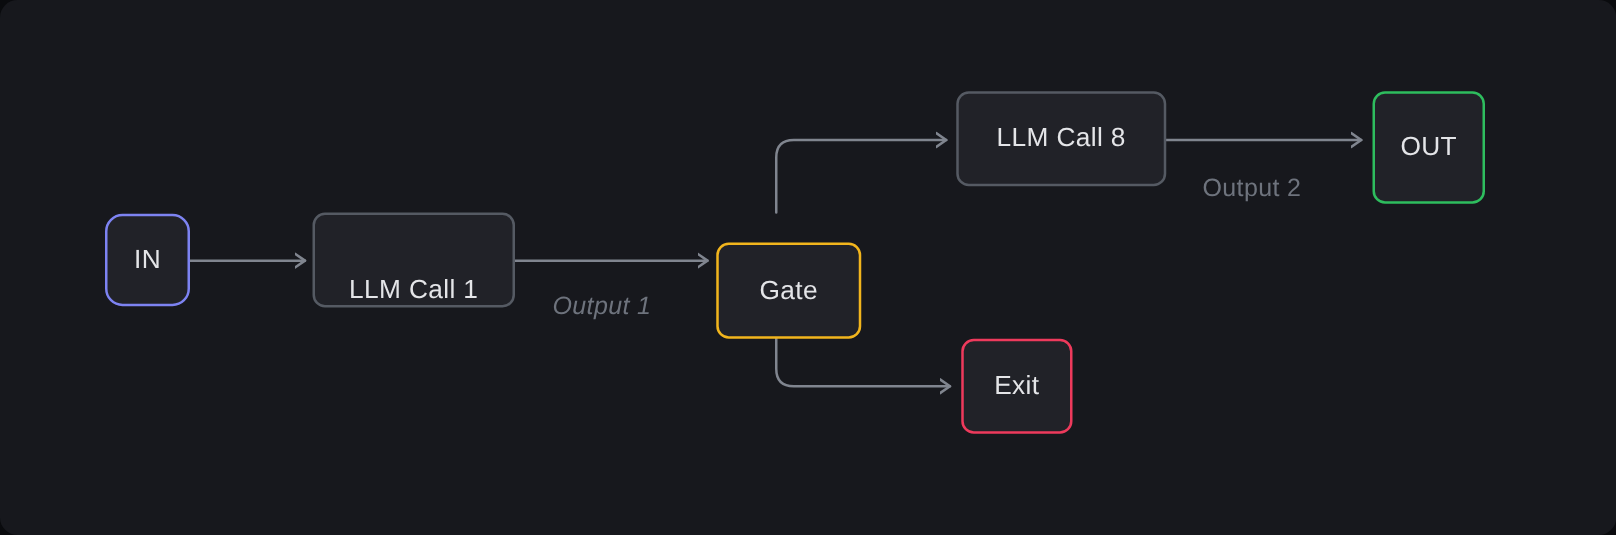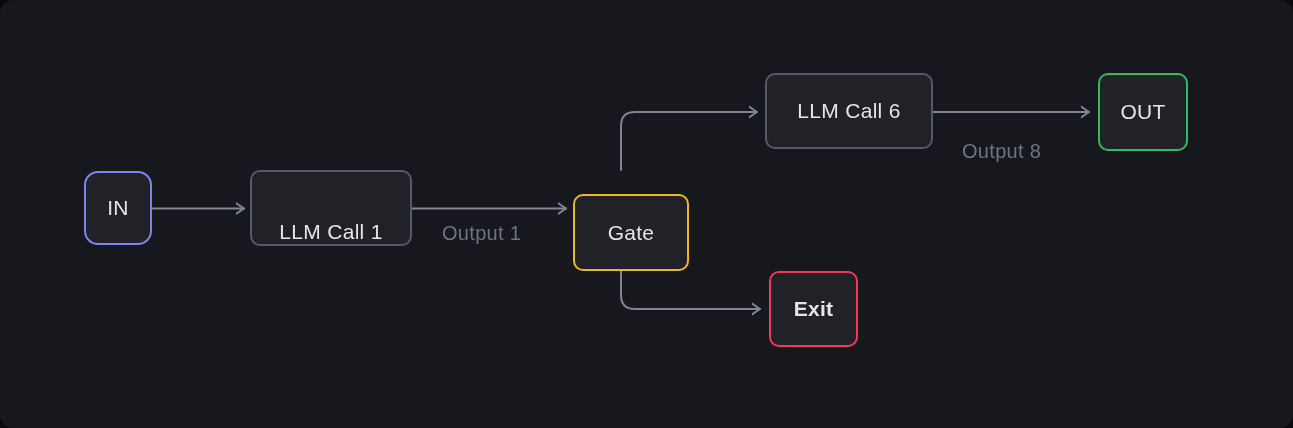--- a/index.html
+++ b/index.html
@@ -43,31 +43,31 @@
     color: #e4e5e8;
     font-size: 21px;
     font-weight: 500;
     letter-spacing: 0.3px;
     white-space: nowrap;
   }
   #node-in   { left: 84px;  top: 171px; width: 68px;  height: 74px; border-radius: 14px; }
   #node-llm1 { left: 250px; top: 170px; width: 162px; height: 76px; }
   #node-gate { left: 573px; top: 170px; width: 116px;  height: 77px; margin-top: 24px; }
   #node-llm2 { left: 765px; top: 73px;  width: 168px; height: 76px; }
-  #node-out  { left: 1098px;top: 73px;  width: 90px;  height: 78px; }
+  #node-out  { left: 1098px;top: 73px;  width: 90px;  height: 90px; }
   #node-exit { left: 769px; top: 271px; width: 89px;  height: 76px; }
   .edge-label {
     position: absolute;
     color: #6e737d;
     font-size: 20px;
     font-weight: 400;
     letter-spacing: 0.3px;
     white-space: nowrap;
   }
-  #label-output1 { left: 442px; top: 222px; }
+  #label-output1 { left: 442px; top: 234px; font-style: italic; }
   #label-output2 { left: 962px; top: 140px; }
 </style>
 </head>
 <body>
 
 <div class="canvas">
 
   <svg class="edges-svg" width="1293" height="428" viewBox="0 0 1293 428">
     <defs>
       <marker id="arrow" markerWidth="14" markerHeight="16" refX="8" refY="7" orient="auto" markerUnits="userSpaceOnUse">
@@ -87,28 +87,28 @@
 
   <div class="node" id="node-llm1" style="border-color: rgb(85, 90, 99); align-items: flex-end;">
     <span>LLM Call 1</span>
   </div>
 
   <div class="node" id="node-gate" style="border-color: rgb(242, 181, 29);">
     <span>Gate</span>
   </div>
 
   <div class="node" id="node-llm2" style="border-color: rgb(85, 90, 99);">
-    <span>LLM Call 6</span>
+    <span>LLM Call 8</span>
   </div>
 
   <div class="node" id="node-out" style="border-color: rgb(46, 189, 94);">
     <span>OUT</span>
   </div>
 
-  <div class="node" id="node-exit" style="border-color: rgb(238, 58, 92); font-weight: bold;">
+  <div class="node" id="node-exit" style="border-color: rgb(238, 58, 92);">
     <span>Exit</span>
   </div>
 
   <div class="edge-label" id="label-output1">Output 1</div>
 
-  <div class="edge-label" id="label-output2">Output 8</div>
+  <div class="edge-label" id="label-output2">Output 2</div>
 
 </div>
 
 </body></html>

